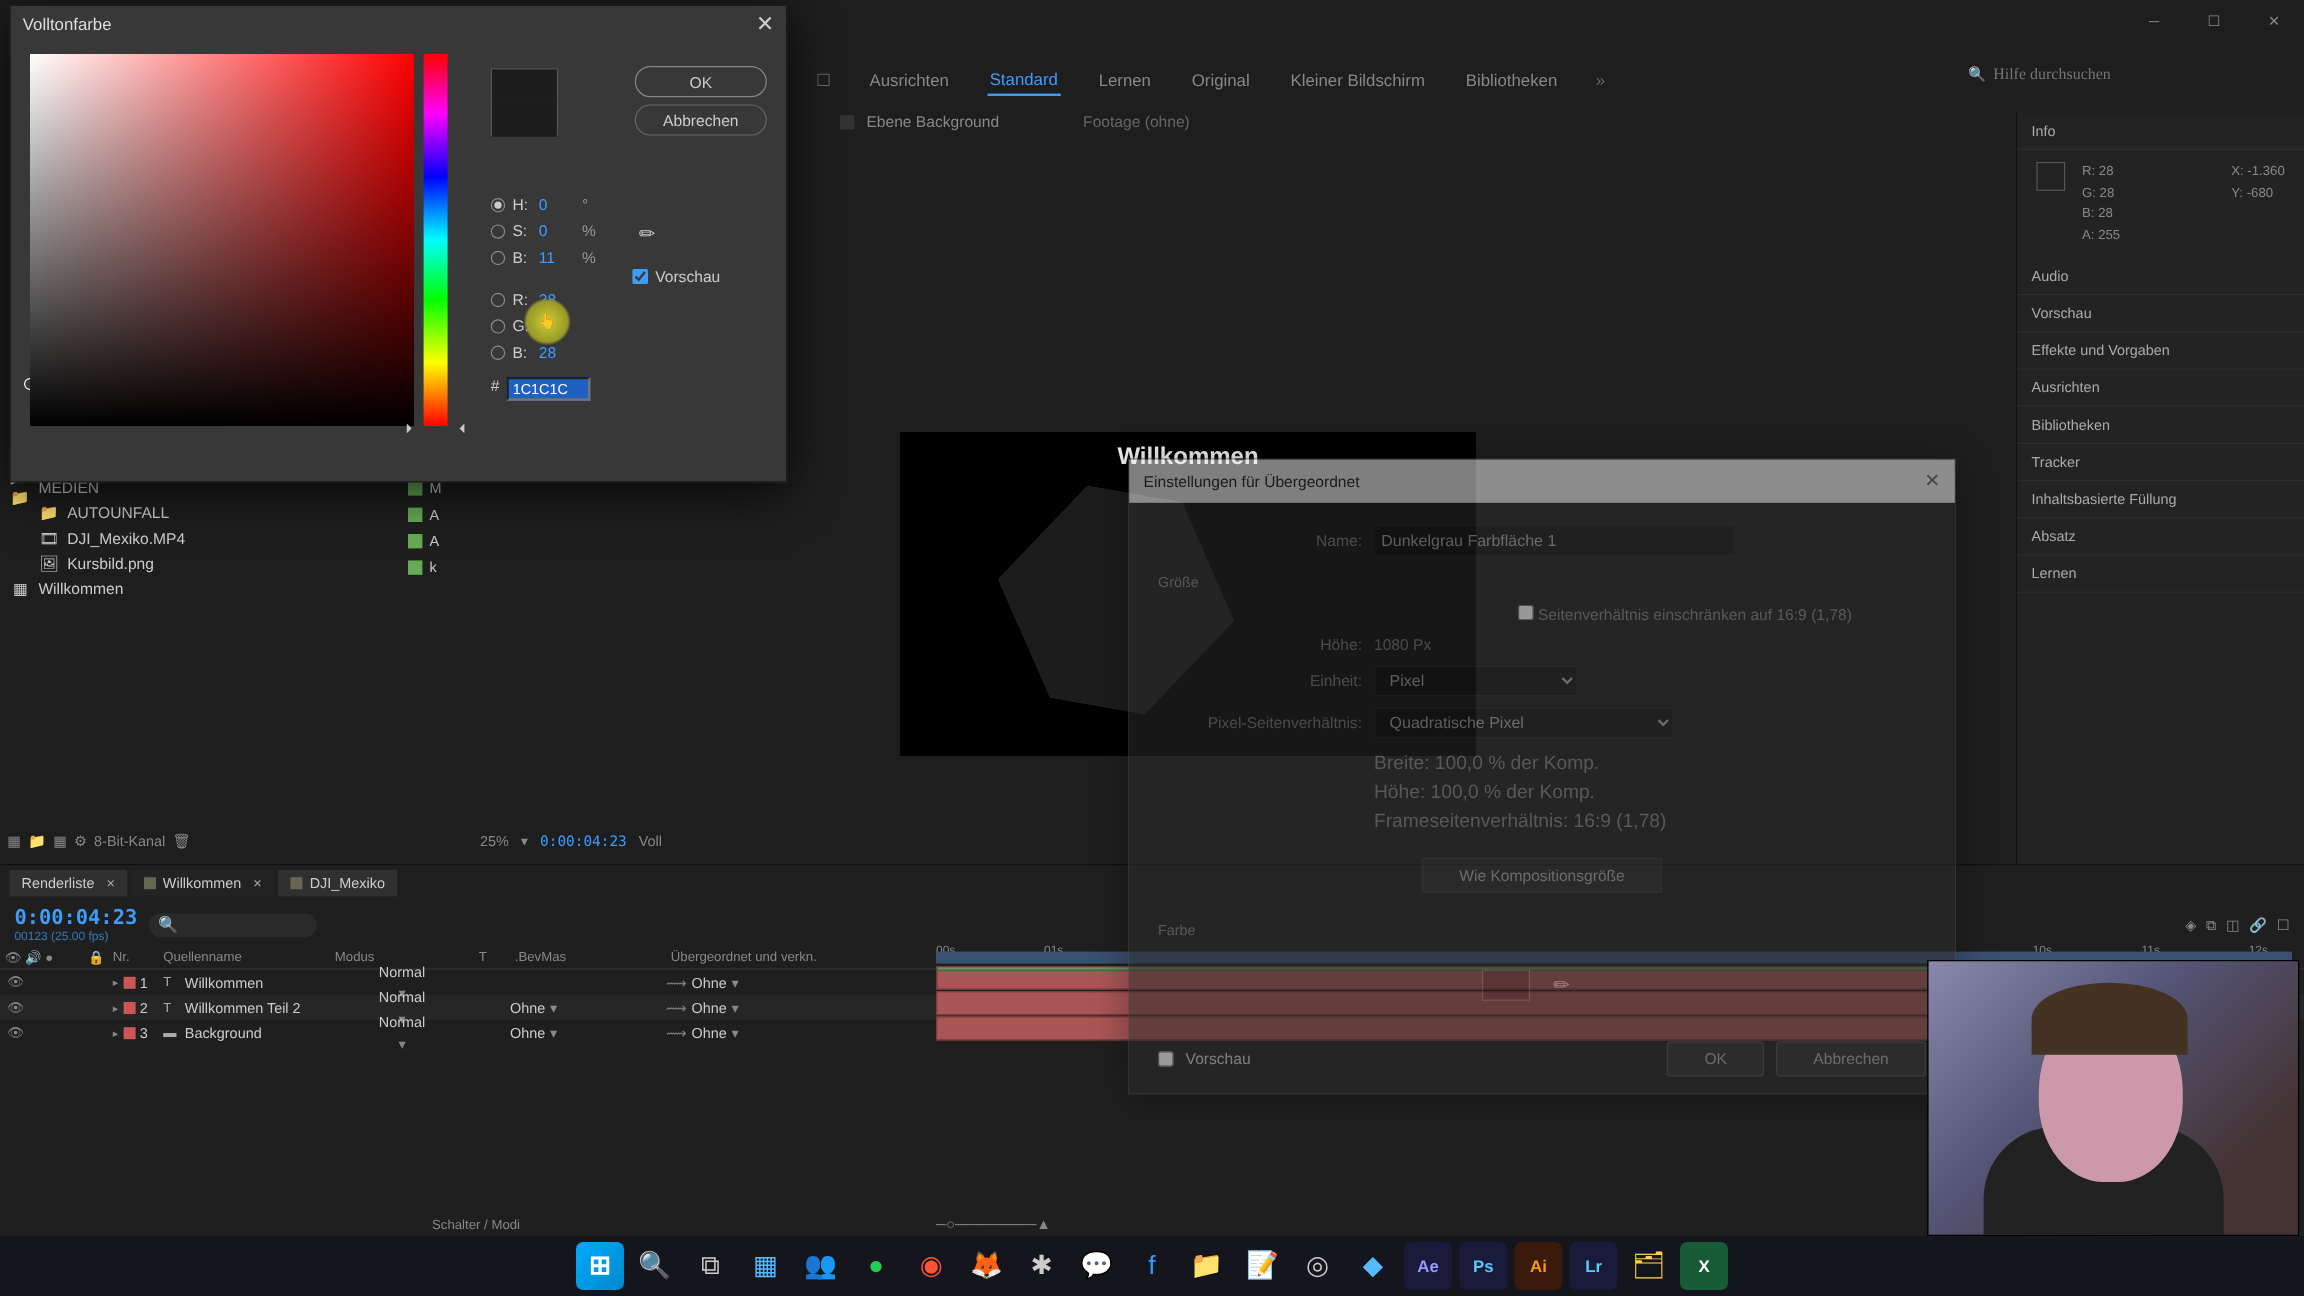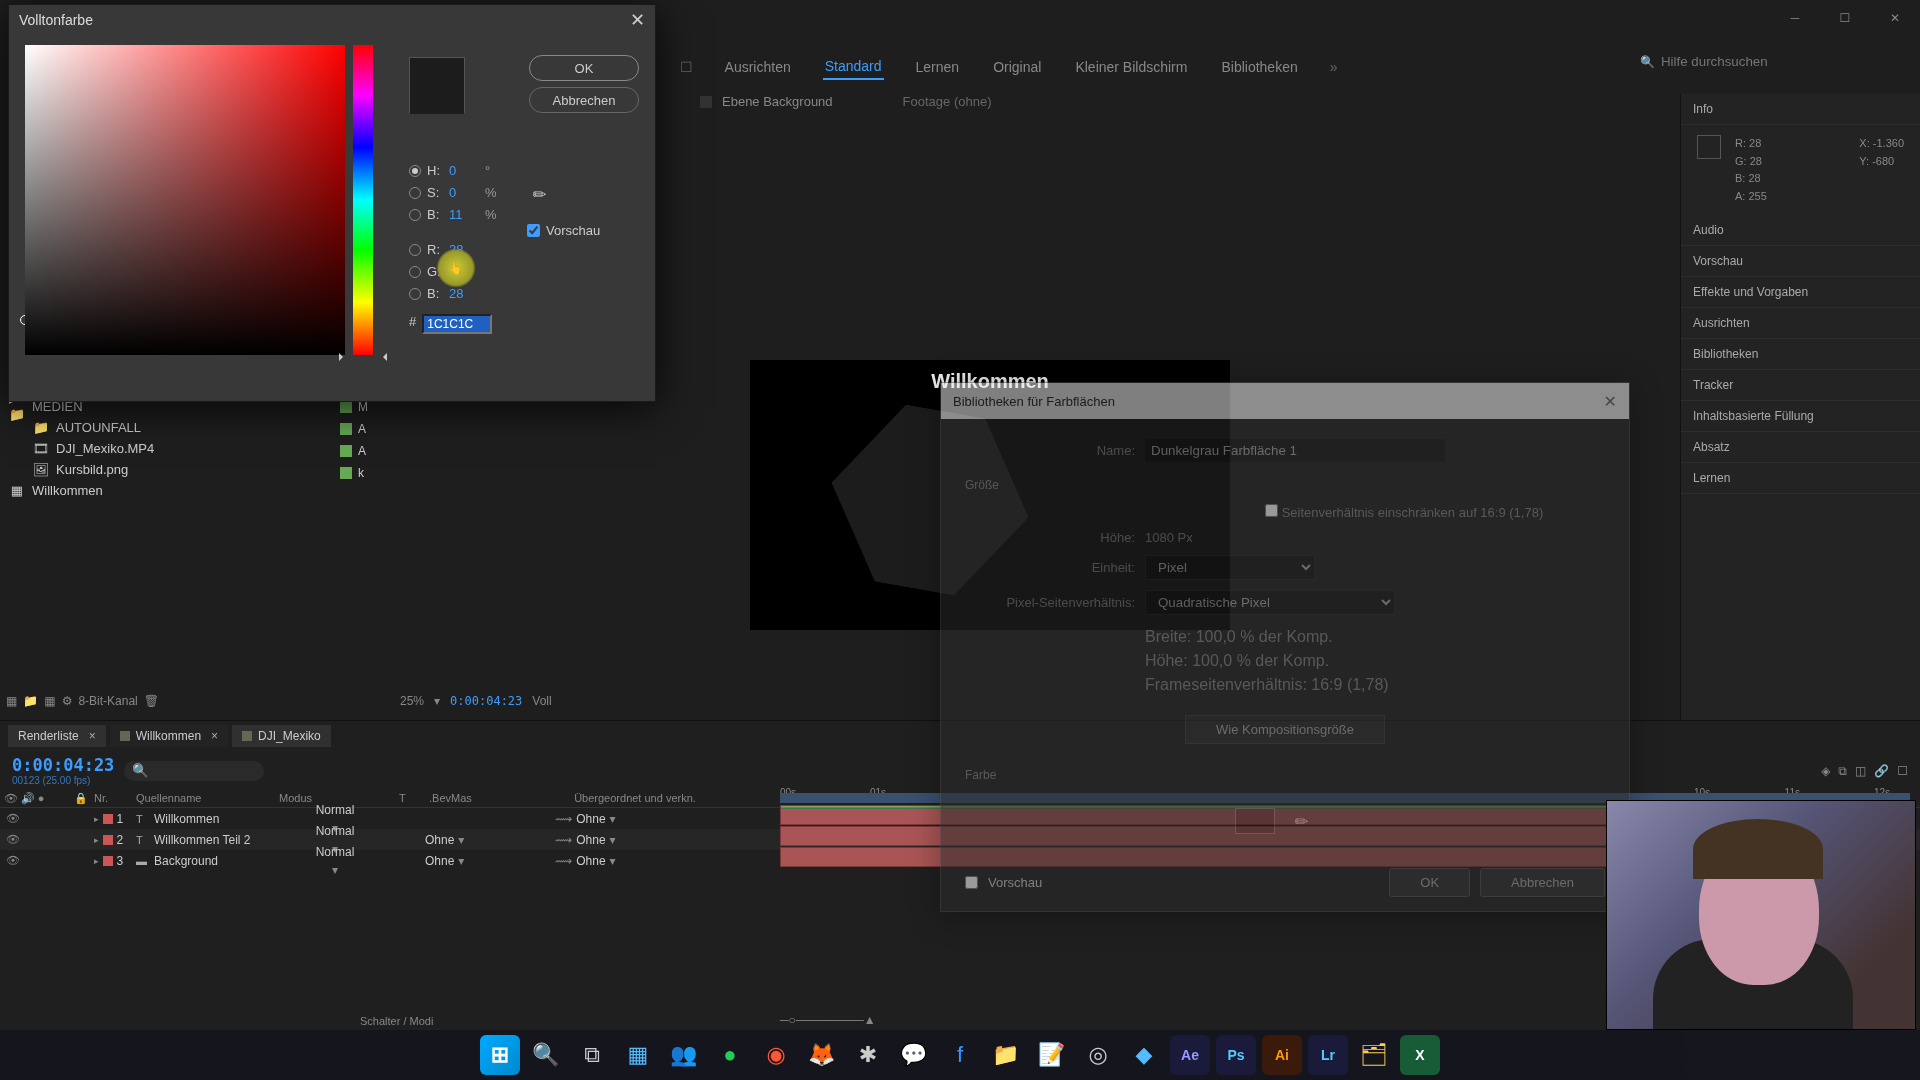--- a/index.html
+++ b/index.html
@@ -8,21 +8,21 @@
 
 .app-titlebar { position: absolute; top: 0; right: 0; width: 150px; height: 36px; display: flex; justify-content: flex-end; }
 .app-titlebar .wbtn { width: 50px; height: 36px; display: flex; align-items: center; justify-content: center; color: #888; }
 
 
 .workspace-bar { position: absolute; top: 54px; left: 680px; display: flex; gap: 30px; color: #888; font-size: 14px; align-items: center; }
 .workspace-bar .ws { padding: 4px 2px; cursor: pointer; }
 .workspace-bar .ws.active { color: #3d9dff; border-bottom: 2px solid #3d9dff; }
 
 .search-bar { position: absolute; top: 54px; right: 30px; width: 250px; display: flex; align-items: center; gap: 6px; color: #555; }
-.search-bar input { background: transparent; border: none; color: #888; width: 200px; }
+.search-bar input { background: transparent; border: none; color: #888; width: 200px; font-family: Liberation Serif, serif; }
 
 
 .source-tab { position: absolute; top: 94px; left: 700px; display: flex; gap: 10px; color: #888; font-size: 13px; align-items: center; }
 .source-swatch { width: 12px; height: 12px; background: #333; }
 
 
 .right-panels { position: absolute; top: 94px; right: 0; width: 240px; bottom: 0; background: #232323; border-left: 1px solid #111; }
 .right-panels .phead { padding: 8px 12px; font-size: 12px; color: #aaa; border-bottom: 1px solid #2d2d2d; cursor: pointer; }
 .right-panels .info-body { padding: 10px 16px; font-size: 11px; color: #888; line-height: 1.6; display: flex; gap: 14px; }
 .info-swatch { width: 24px; height: 24px; border: 1px solid #555; }
@@ -44,21 +44,21 @@
 .timeline-tabs .tt.active { background: #232323; }
 .tt .x { color: #aaa; margin-left: 4px; }
 .timecode-row { display: flex; align-items: center; padding: 4px 12px; gap: 10px; }
 .timecode { color: #3d9dff; font-family: monospace; font-size: 17px; font-weight: bold; }
 .timecode-sub { color: #3d9dff; font-size: 10px; opacity: .7; }
 .tl-search { background: #2a2a2a; border: none; border-radius: 10px; width: 140px; height: 20px; padding: 0 8px; color: #ccc; }
 .tl-buttons { margin-left: auto; display: flex; gap: 8px; color: #888; }
 
 .layer-header { display: flex; font-size: 11px; color: #888; padding: 2px 0; border-bottom: 1px solid #333; }
 .col-h { padding: 0 4px; }
-.ch-vis { width: 70px; } .ch-lock { width: 20px; } .ch-nr { width: 40px;} .ch-name { width: 145px; padding-left: 6px; } .ch-mode { width: 120px; } .ch-t { width: 30px; } .ch-bev { width: 130px;} .ch-par { width: 160px; text-align: center;}
+.ch-vis { width: 70px; } .ch-lock { width: 20px; } .ch-nr { width: 40px;} .ch-name { width: 145px; padding-left: 6px; } .ch-mode { width: 120px; } .ch-t { width: 30px; } .ch-bev { width: 130px;} .ch-par { width: 160px;}
 
 .layer-row { display: flex; align-items: center; font-size: 12px; height: 21px; }
 .layer-row:nth-child(even) { background: #262626; }
 .vis-cell { width: 70px; display: flex; gap: 4px; padding-left: 6px; color: #888; font-size: 11px; }
 .lock-cell { width: 20px; }
 .nr-cell { width: 40px; display: flex; align-items: center; gap: 4px; padding-left: 4px; }
 .nr-cell .arrow { color: #888; font-size: 9px; }
 .nr-cell .sw { width: 10px; height: 10px; background: #c55; }
 .name-cell { width: 145px; display: flex; align-items: center; gap: 6px; padding-left: 6px; }
 .type-icon { color: #aaa; font-size: 11px; width: 12px; }
@@ -413,21 +413,21 @@
       <div class="workarea"></div>
       <div class="track t1"></div>
       <div class="track t2"></div>
       <div class="track t3"></div>
     </div>
   </div>
 </div>
 
 <div class="solid-dialog">
   <div class="sd-title">
-    <span>Bibliotheken für Farbflächen</span>
+    <span>Einstellungen für Übergeordnet</span>
     <span class="sd-close">✕</span>
   </div>
   <div class="sd-body">
     <div class="sd-row">
         <span class="sd-label">Name:</span>
         <input class="sd-field" value="Dunkelgrau Farbfläche 1" style="">
       </div>
     <div class="sd-section">Größe</div>
     <div class="sd-row" style="margin-top:-4px">
         <span class="sd-label"></span>

